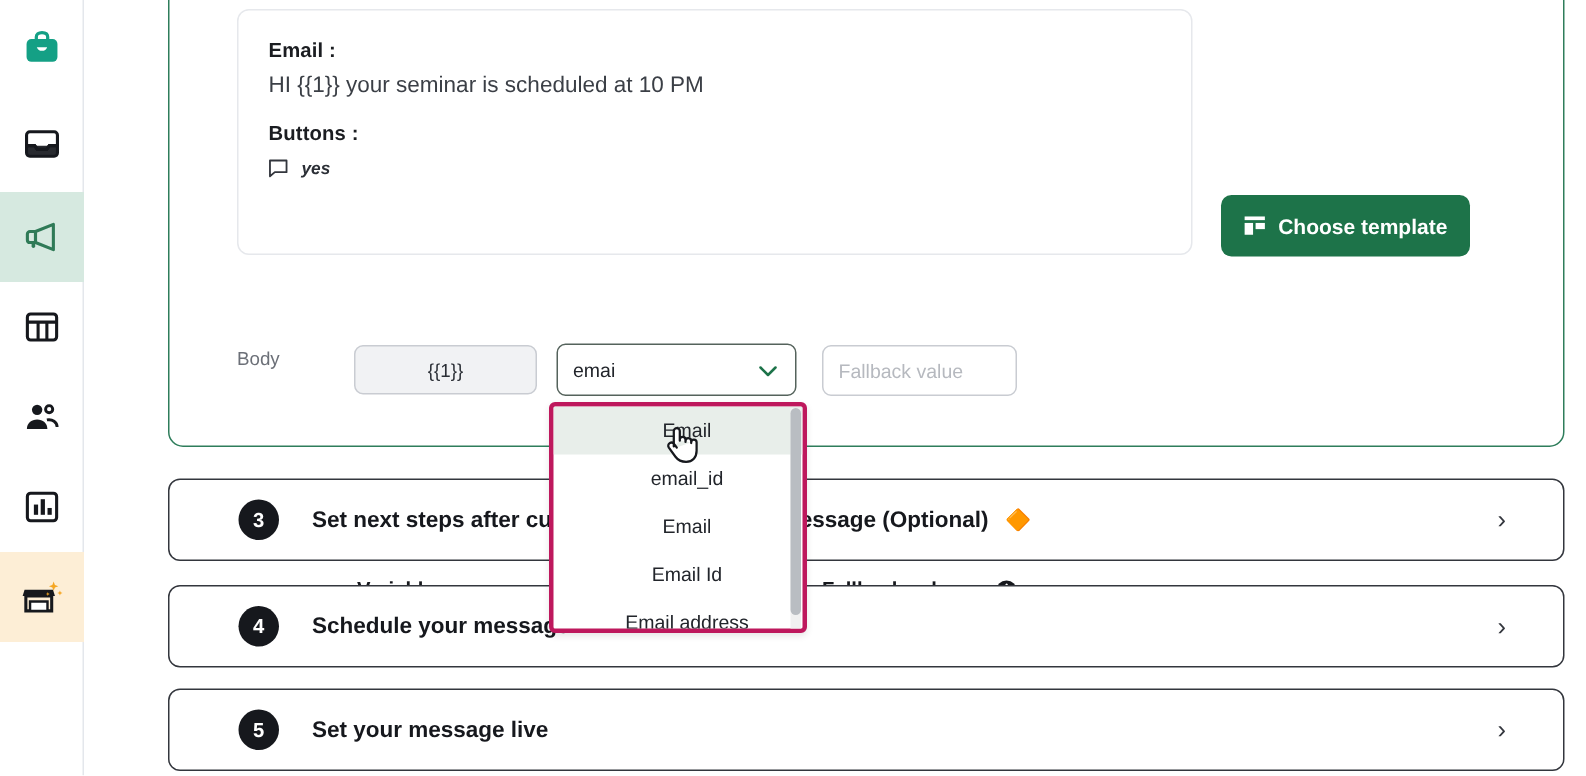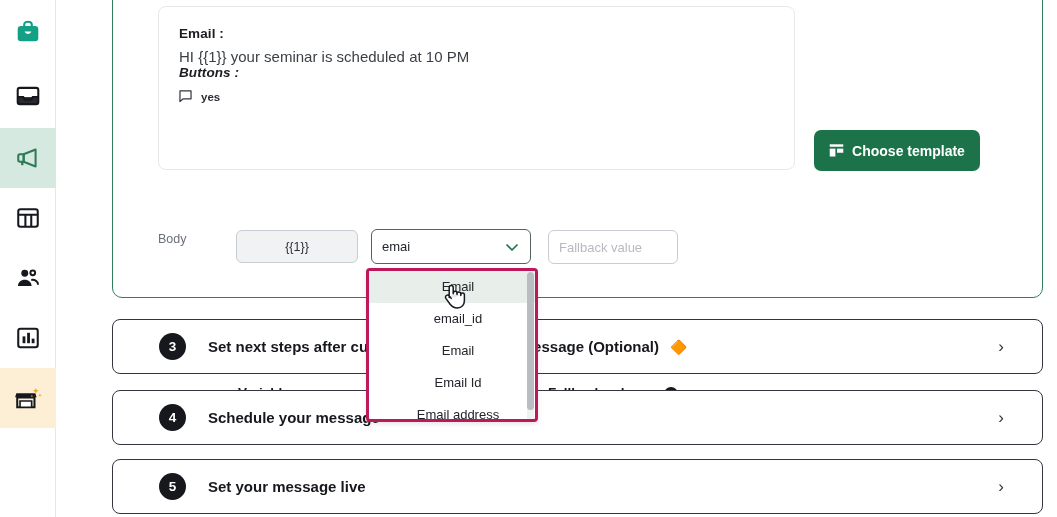--- a/index.html
+++ b/index.html
@@ -44,23 +44,23 @@
     border-radius: 8px;
     background: #ffffff;
     padding: 19px 20px 0 20px;
   }
   .card-label {
     font-size: 13.5px; font-weight: 700; color: #1b1d21; letter-spacing: .1px;
   }
   .card-text {
     font-size: 15px; color: #3b3f46; margin-top: 7px;
   }
-  .buttons-label { margin-top: 0; font-style: italic; }
+  .buttons-label { margin-top: 16px; }
   .btn-row {
-    display: flex; align-items: center; gap: 9px; margin-top: 10px;
+    display: flex; align-items: center; gap: 9px; margin-top: 10px; font-style: italic;
   }
   .btn-row-text { font-size: 11.5px; font-weight: 700; color: #2b2f36; }
 
   
   #choose-template {
     position: absolute; left: 814px; top: 130px;
     width: 166px; height: 41px;
     background: #1d7349;
     border: none; border-radius: 7px;
     color: #ffffff;

